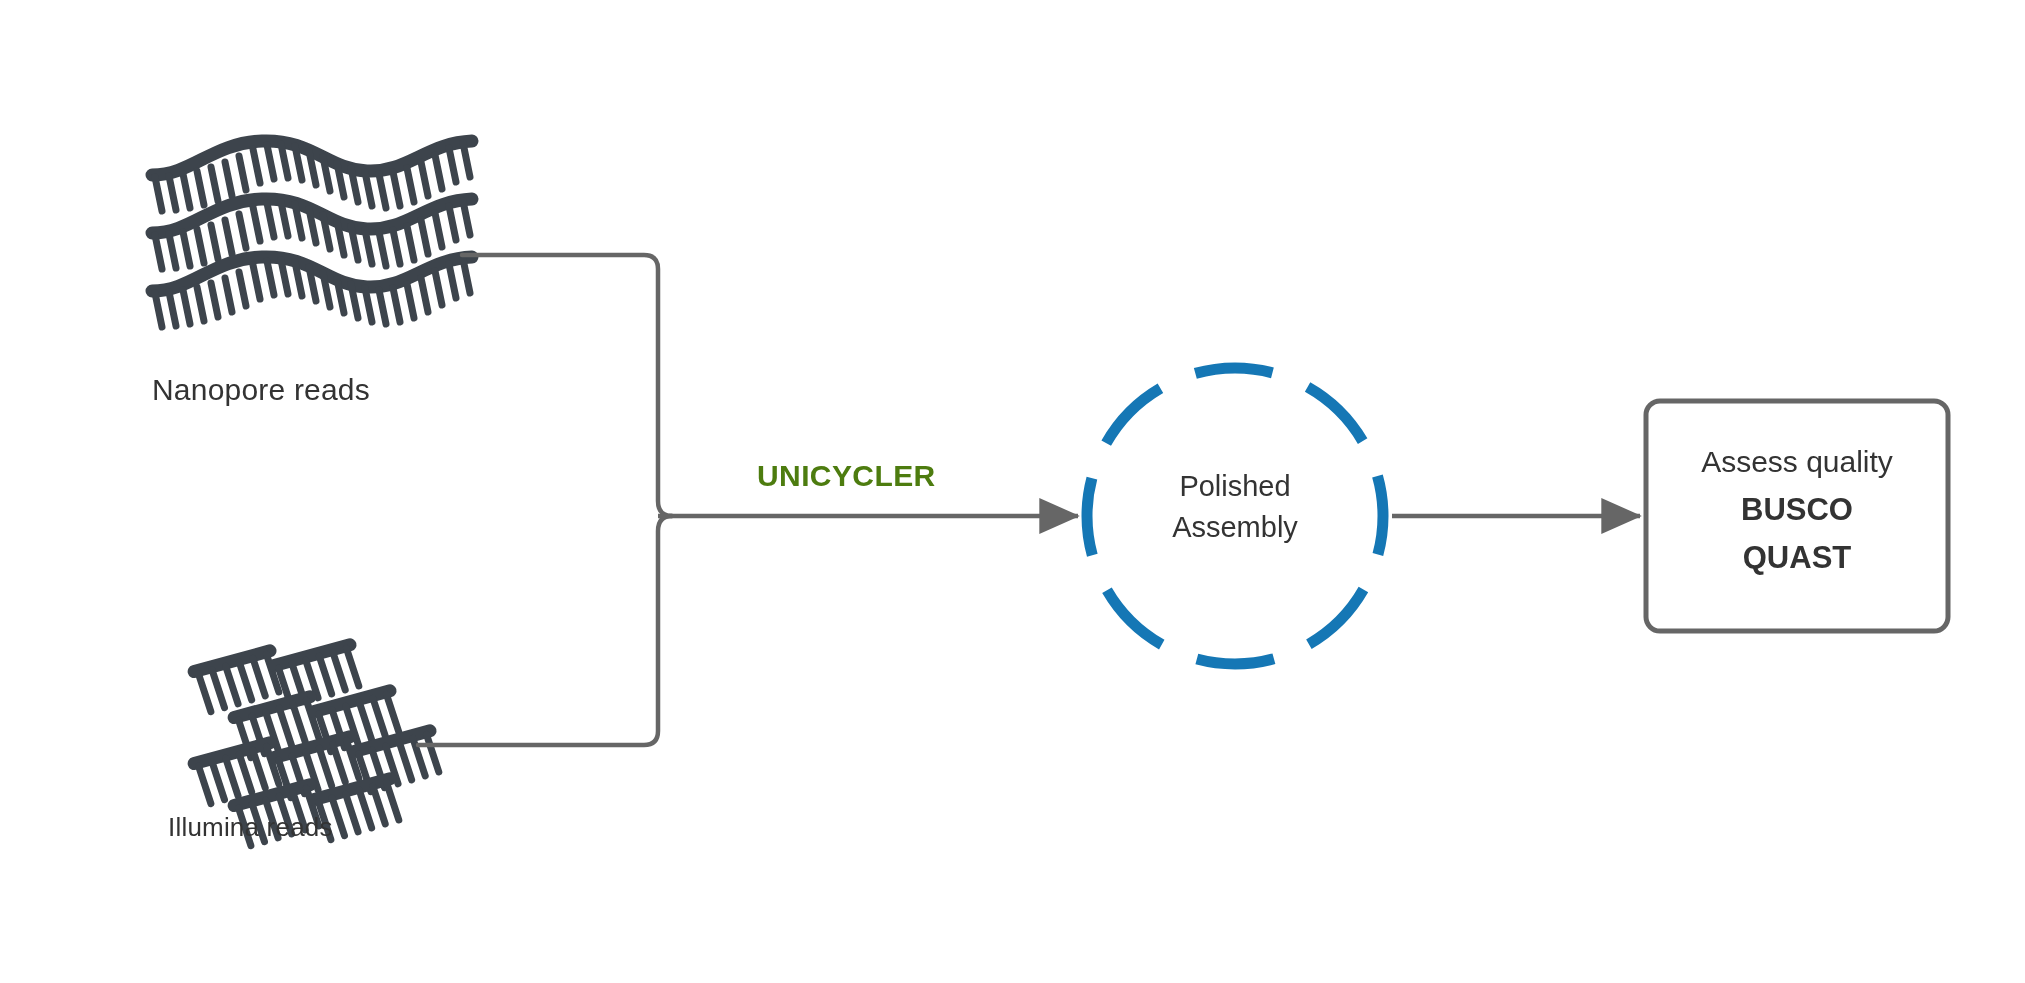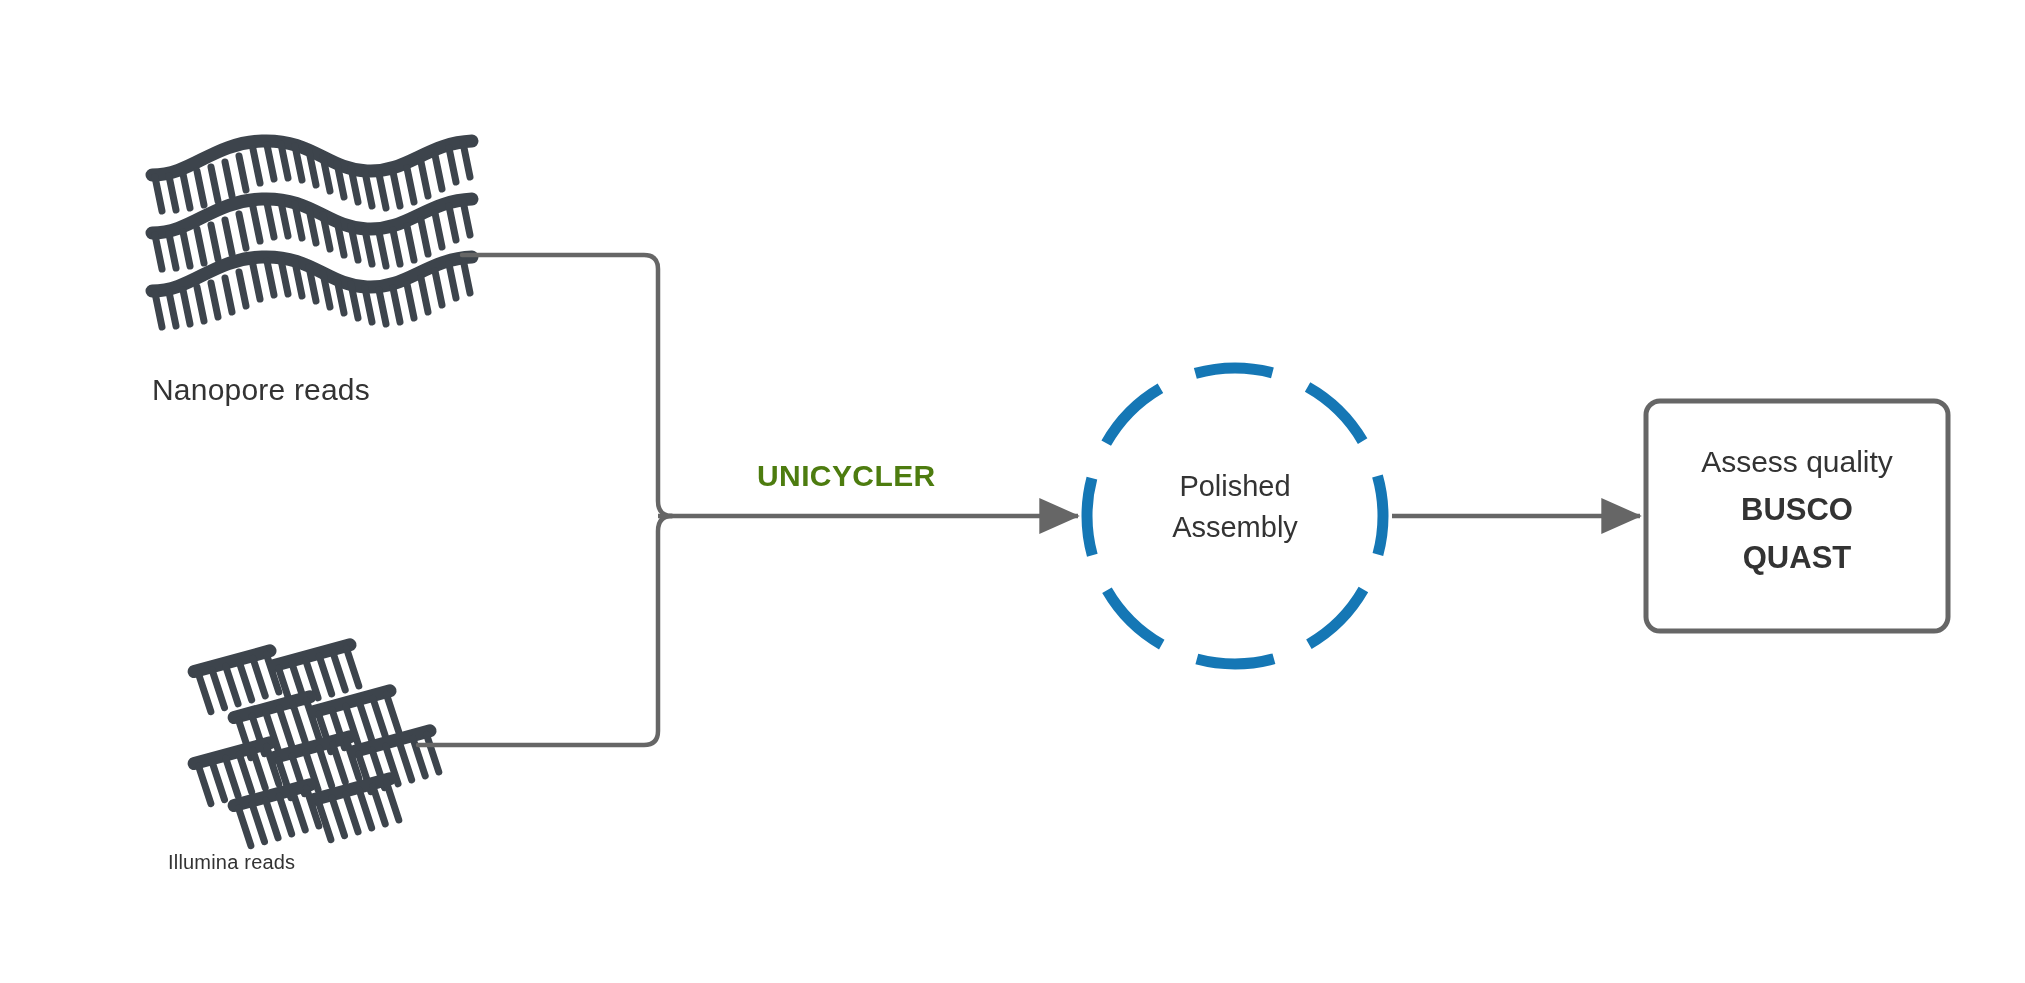--- a/index.html
+++ b/index.html
@@ -32,22 +32,22 @@
     white-space: pre;
   }
   #nanopore-label {
     left: 152px;
     top: 373px;
     font-size: 30px;
     letter-spacing: 0.2px;
   }
   #illumina-label {
     left: 168px;
-    top: 851px;
-    font-size: 20px;
+    top: 812px;
+    font-size: 26px;
     letter-spacing: 0.2px;
   }
   #unicycler-label {
     left: 757px;
     top: 459px;
     font-size: 30px;
     font-weight: bold;
     color: #4d7c0f;
     letter-spacing: 0.4px;
   }

